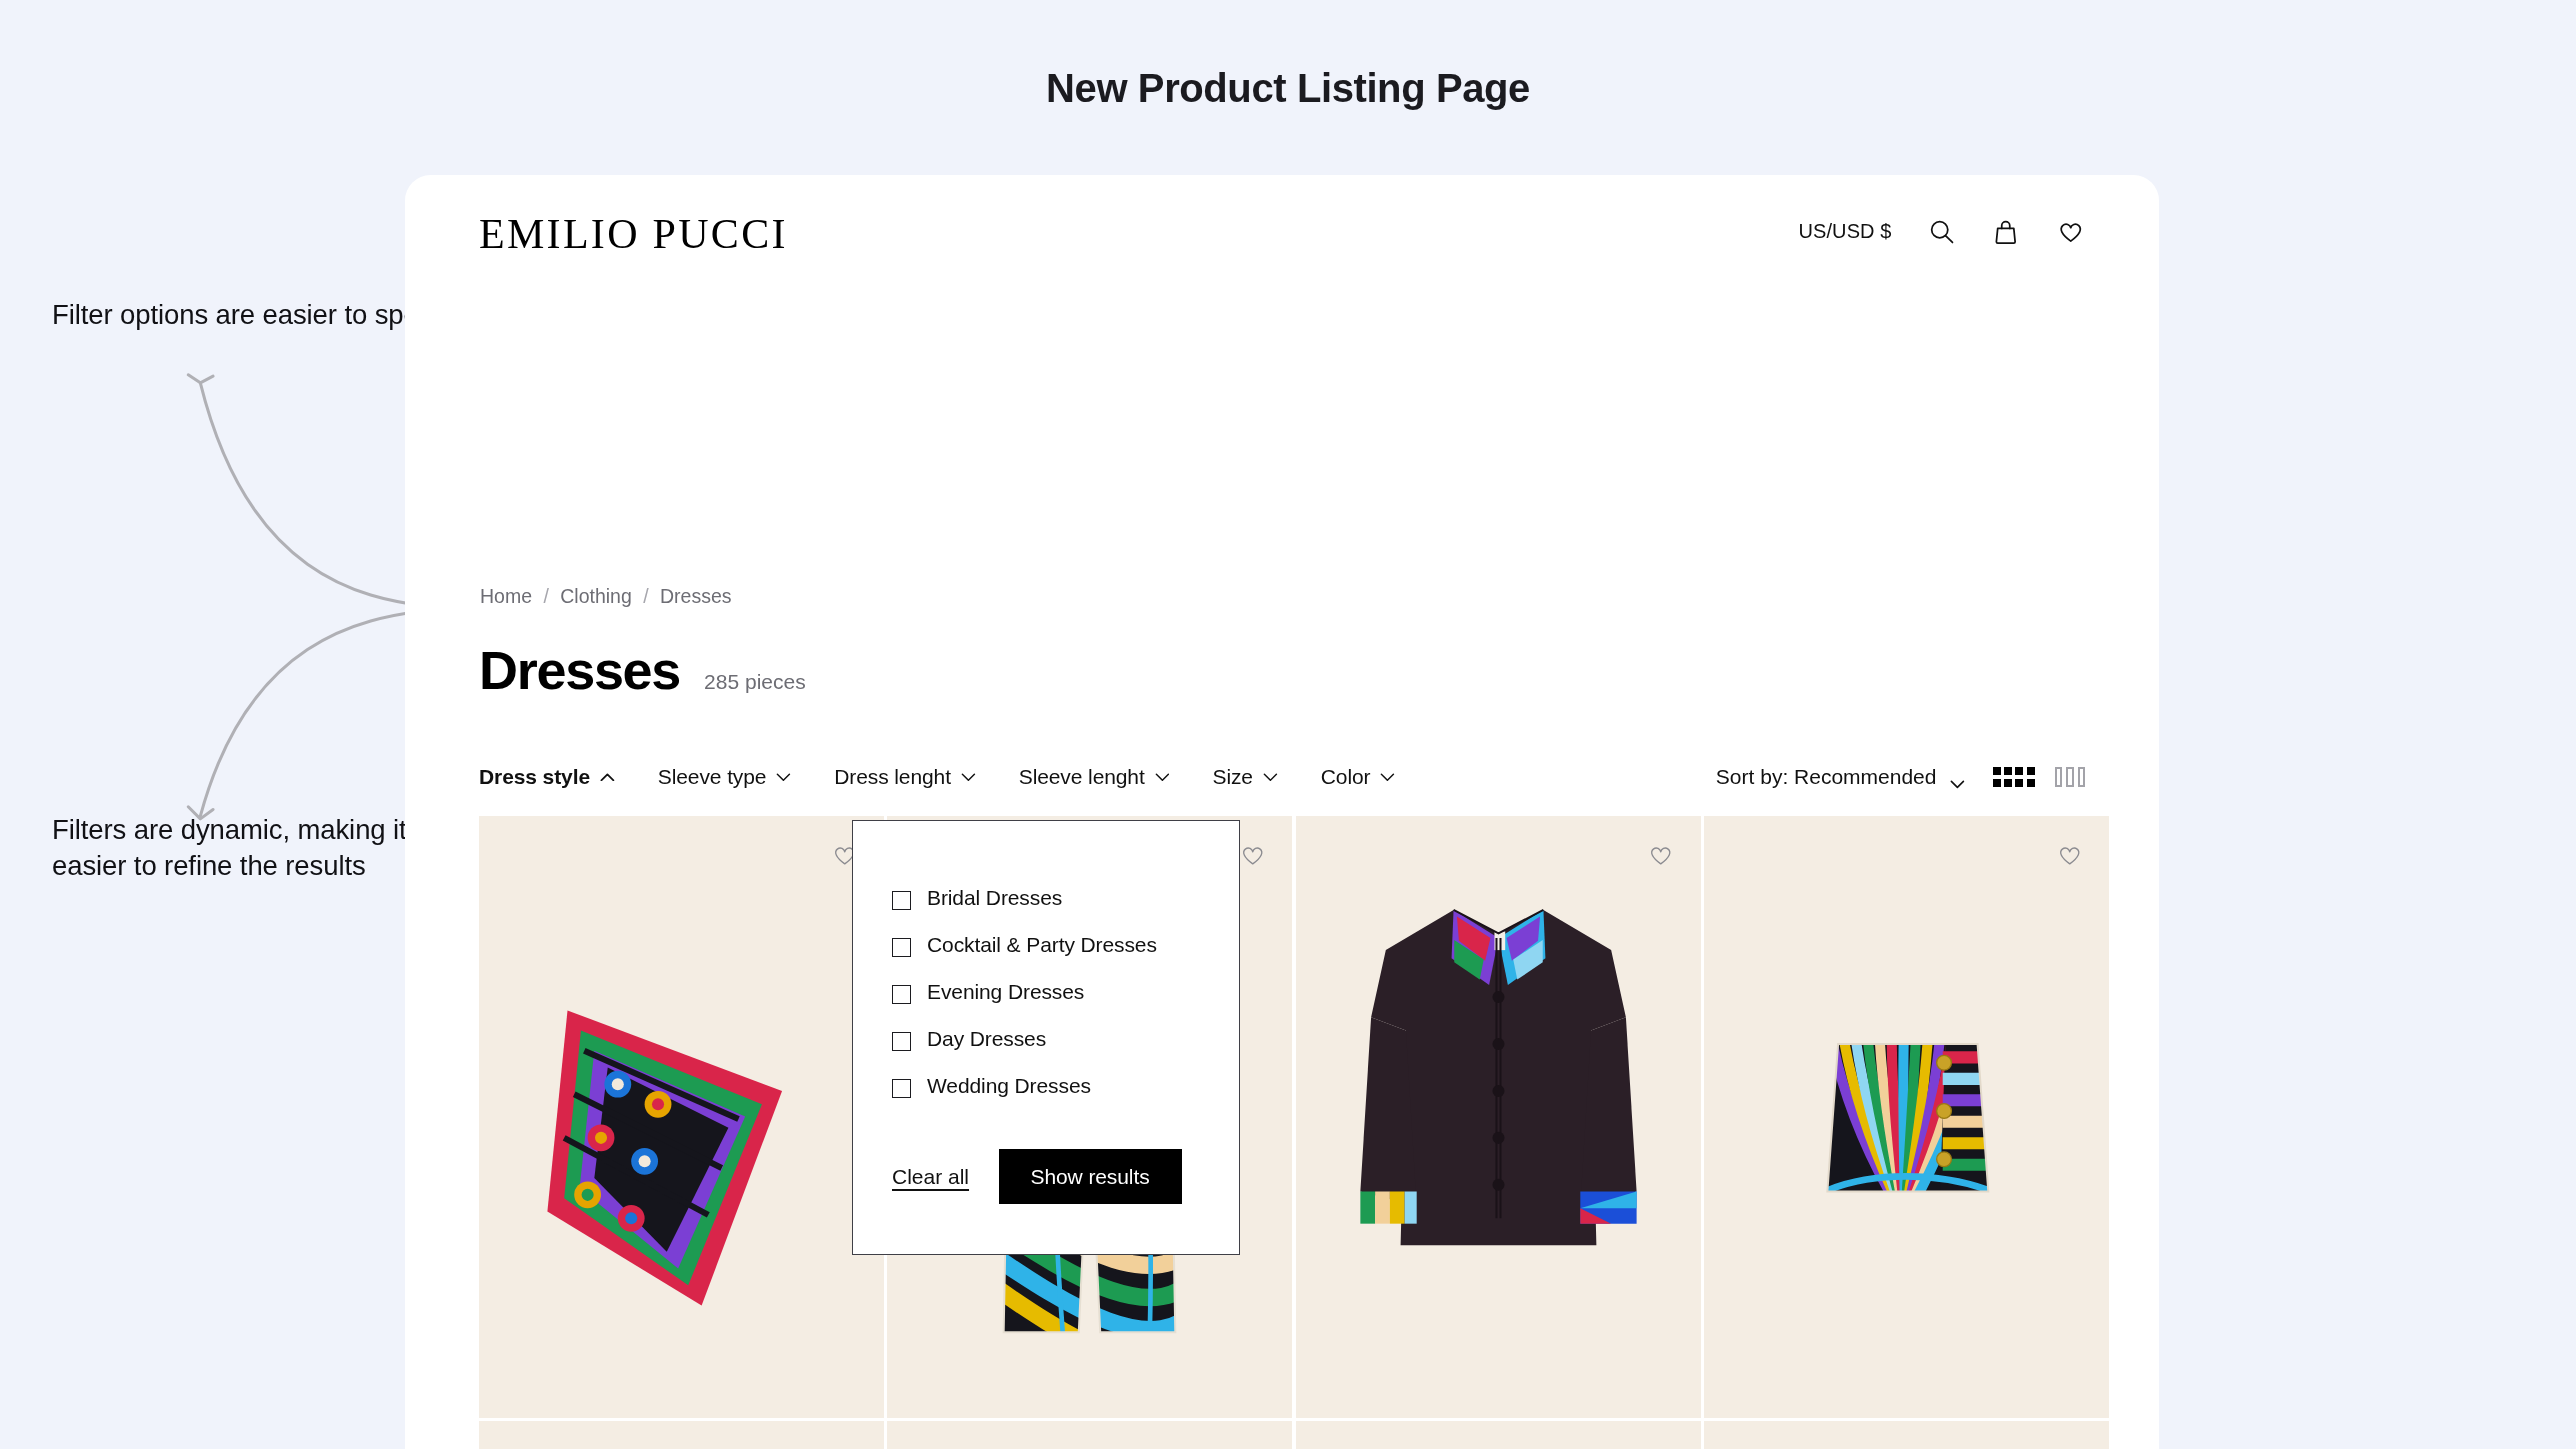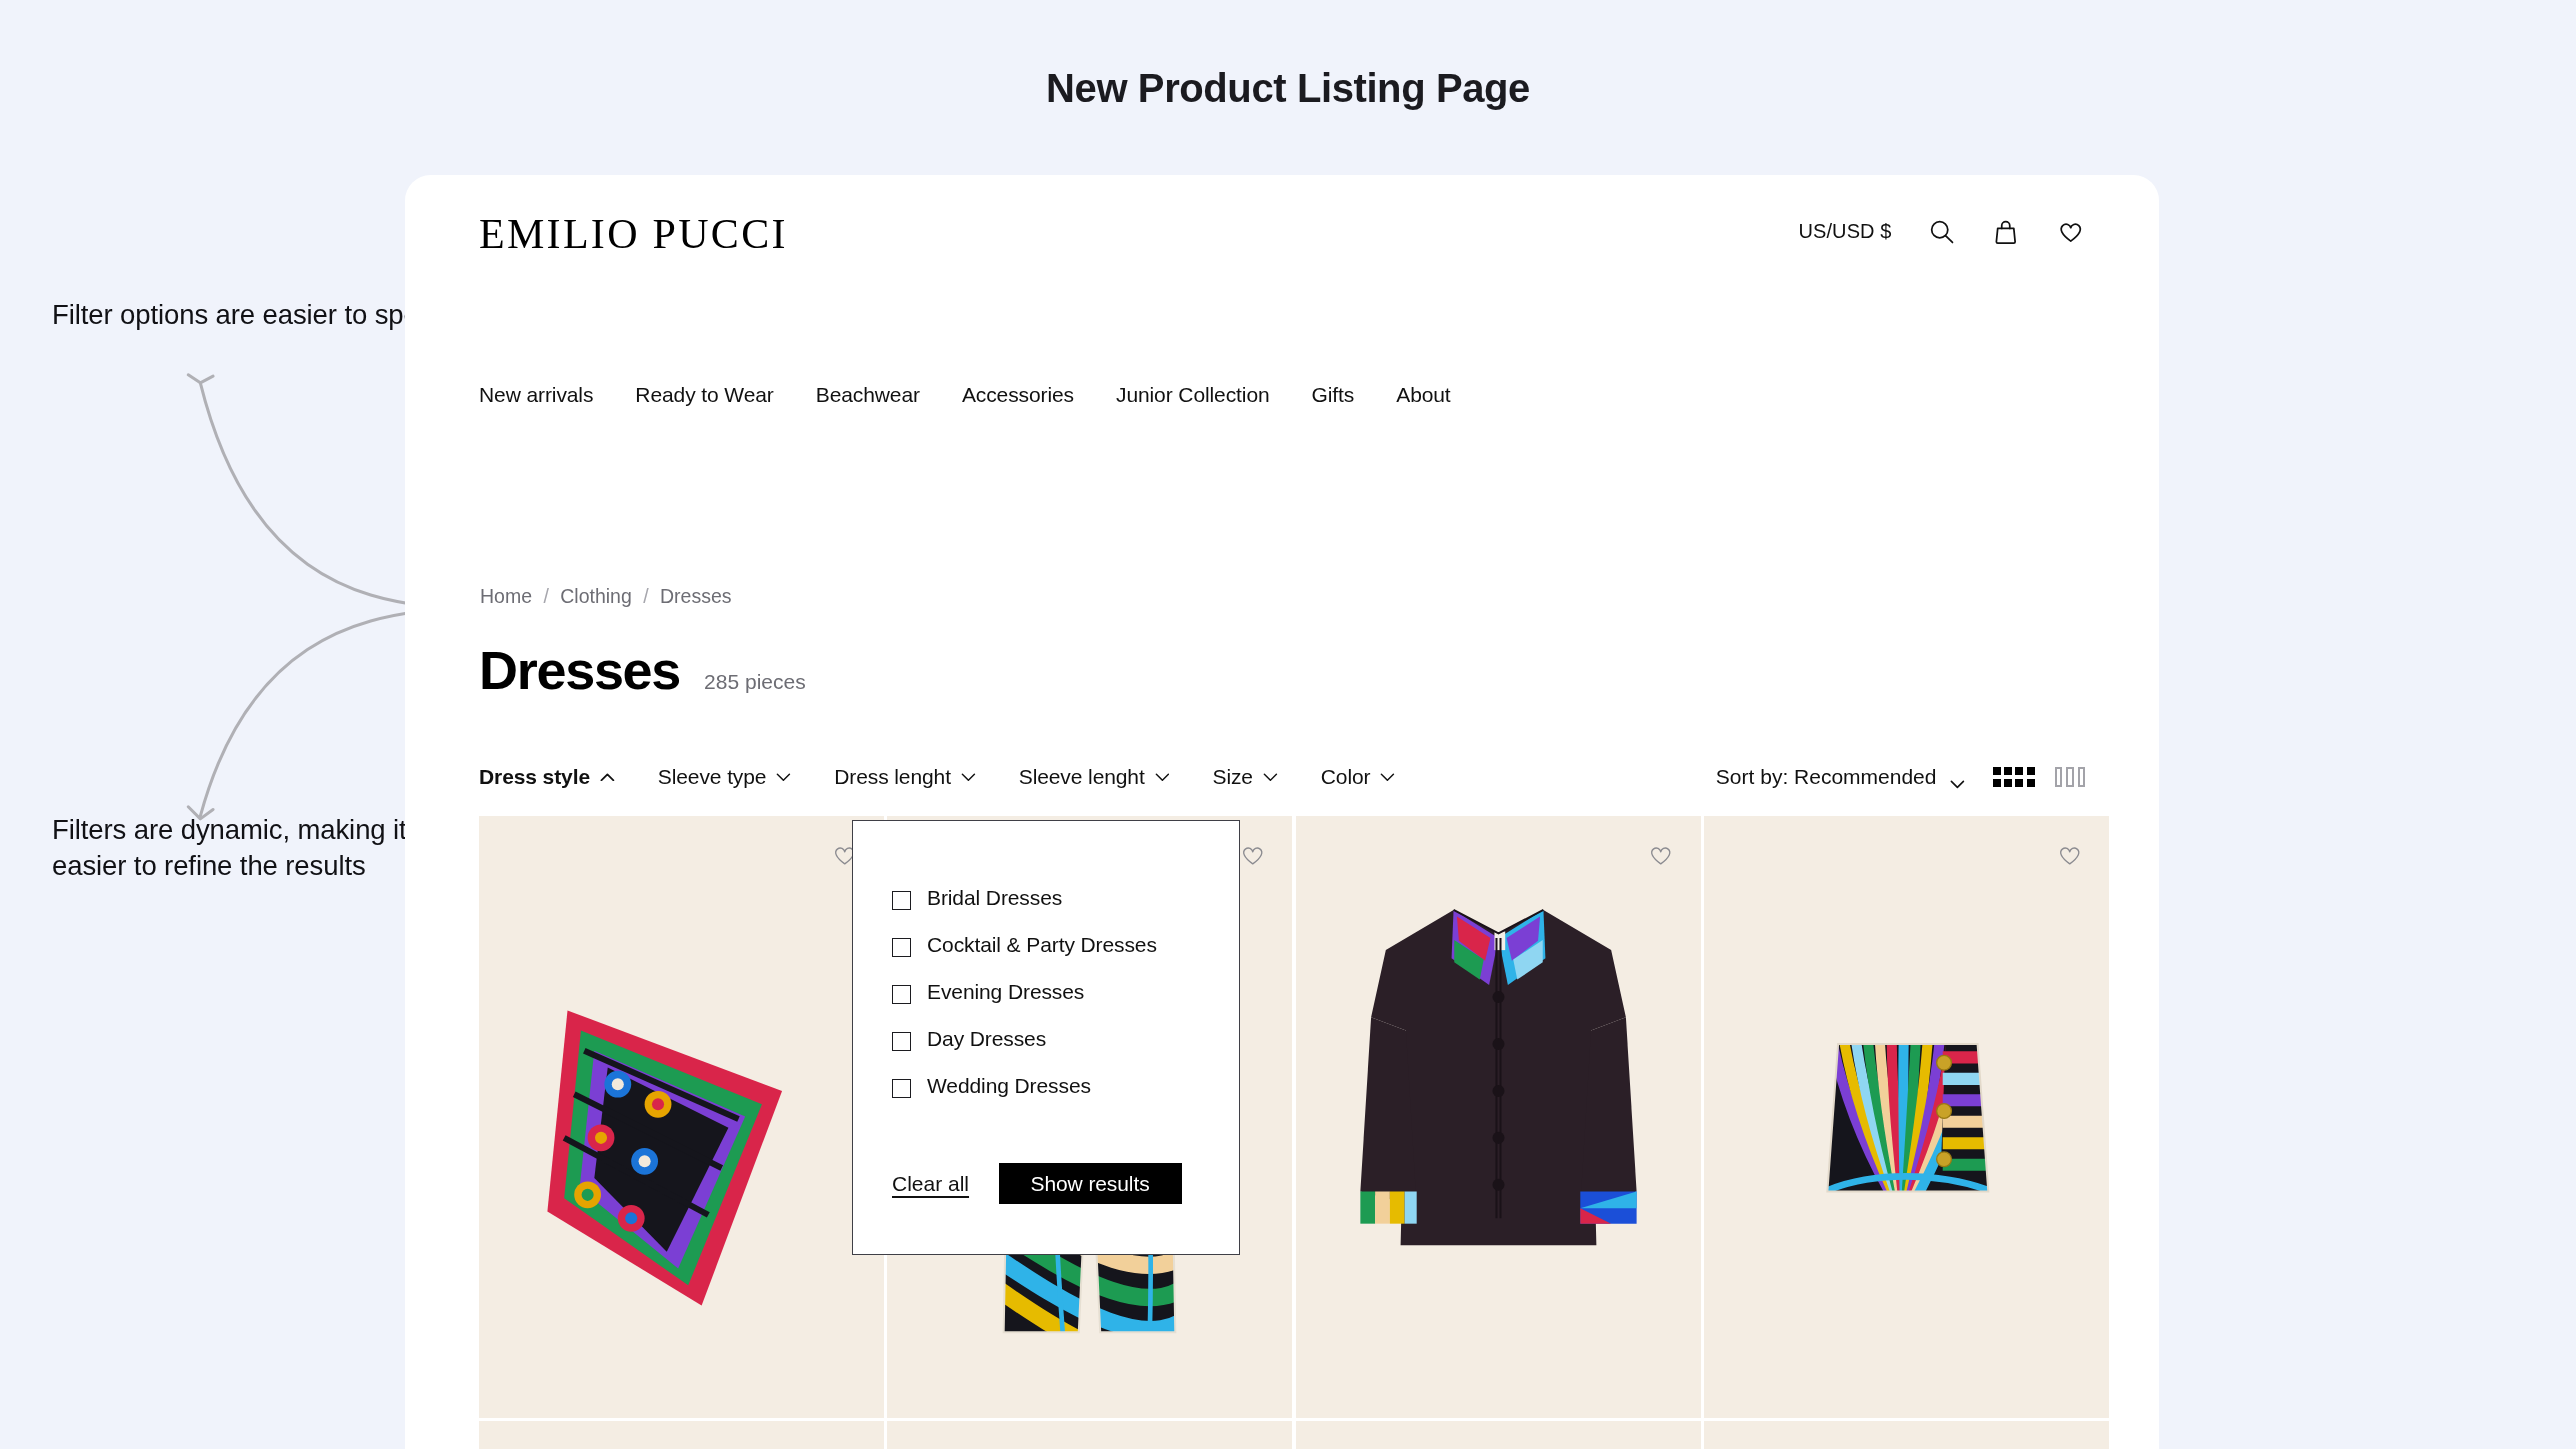--- a/index.html
+++ b/index.html
@@ -148,21 +148,21 @@
     position: absolute; left: 39px; bottom: 50px;
     display: flex; align-items: center; gap: 29.5px;
   }
   .clear-all {
     font-size: 21px; color: #111; text-decoration: underline;
     text-underline-offset: 4.7px; cursor: pointer;
   }
   .show-btn {
     background: #000; color: #fff; border: 0;
     font-family: "Liberation Sans", sans-serif;
-    font-size: 21px; padding: 0 32px; height: 41px;
+    font-size: 21px; padding: 0 32px; height: 55px;
     cursor: pointer; letter-spacing: -0.1px;
   }
 </style>
 </head>
 <body>
 
 <div class="page">
 
   <div class="deck-title">New Product Listing Page</div>
 
@@ -200,29 +200,20 @@
         </span>
 
         <span>
           <svg class="hicon" viewBox="0 0 44 44" fill="none" stroke="#111" stroke-width="2.6">
             <path d="M22 36 C 8 26, 5 18, 10 13 C 15 8, 21 12, 22 16 C 23 12, 29 8, 34 13 C 39 18, 36 26, 22 36 Z" stroke-linejoin="round"></path>
           </svg>
         </span>
       </div>
     </div>
 
-    <nav class="site-nav">
-      <span class="nav-item">New arrivals</span>
-      <span class="nav-item">Ready to Wear</span>
-      <span class="nav-item">Beachwear</span>
-      <span class="nav-item">Accessories</span>
-      <span class="nav-item">Junior Collection</span>
-      <span class="nav-item">Gifts</span>
-      <span class="nav-item">About</span>
-    </nav>
 
     <div class="crumbs">
       <span>Home</span>
       <span class="crumb-sep">/</span>
       <span>Clothing</span>
       <span class="crumb-sep">/</span>
       <span>Dresses</span>
     </div>
 
     <div class="title-row">

